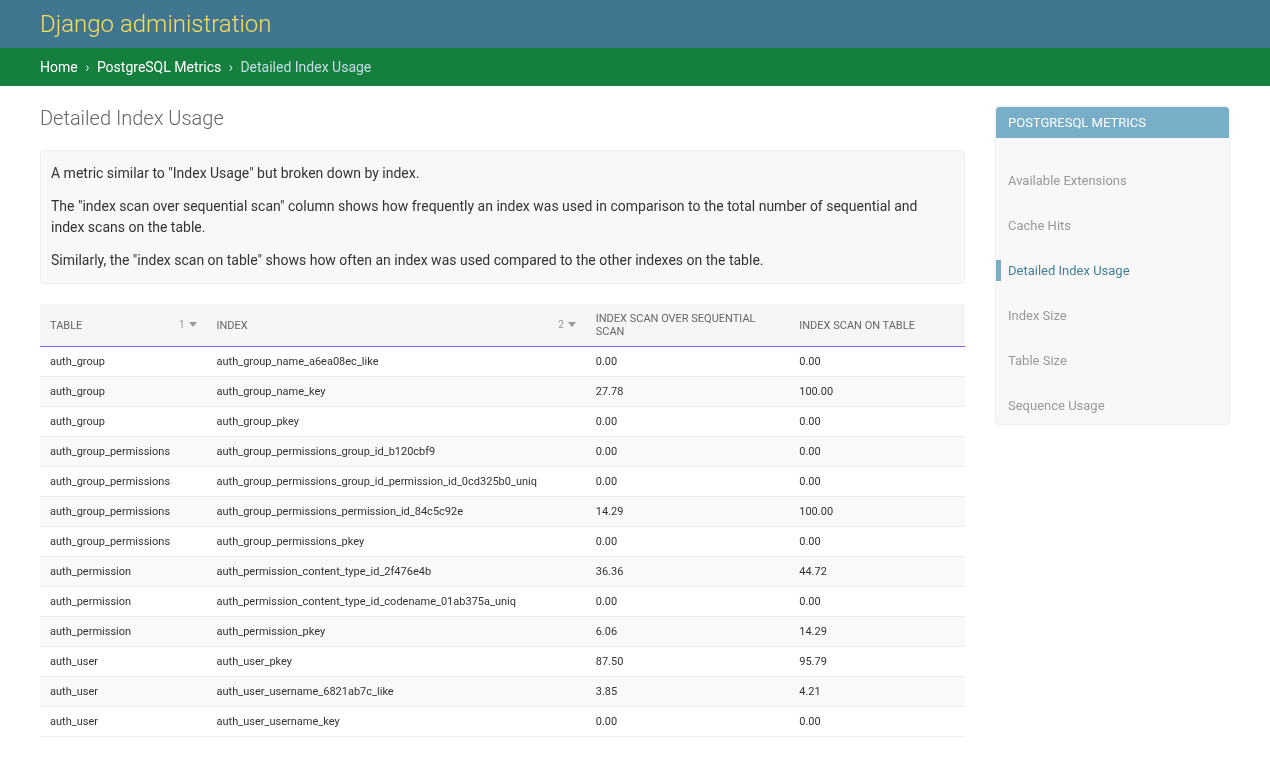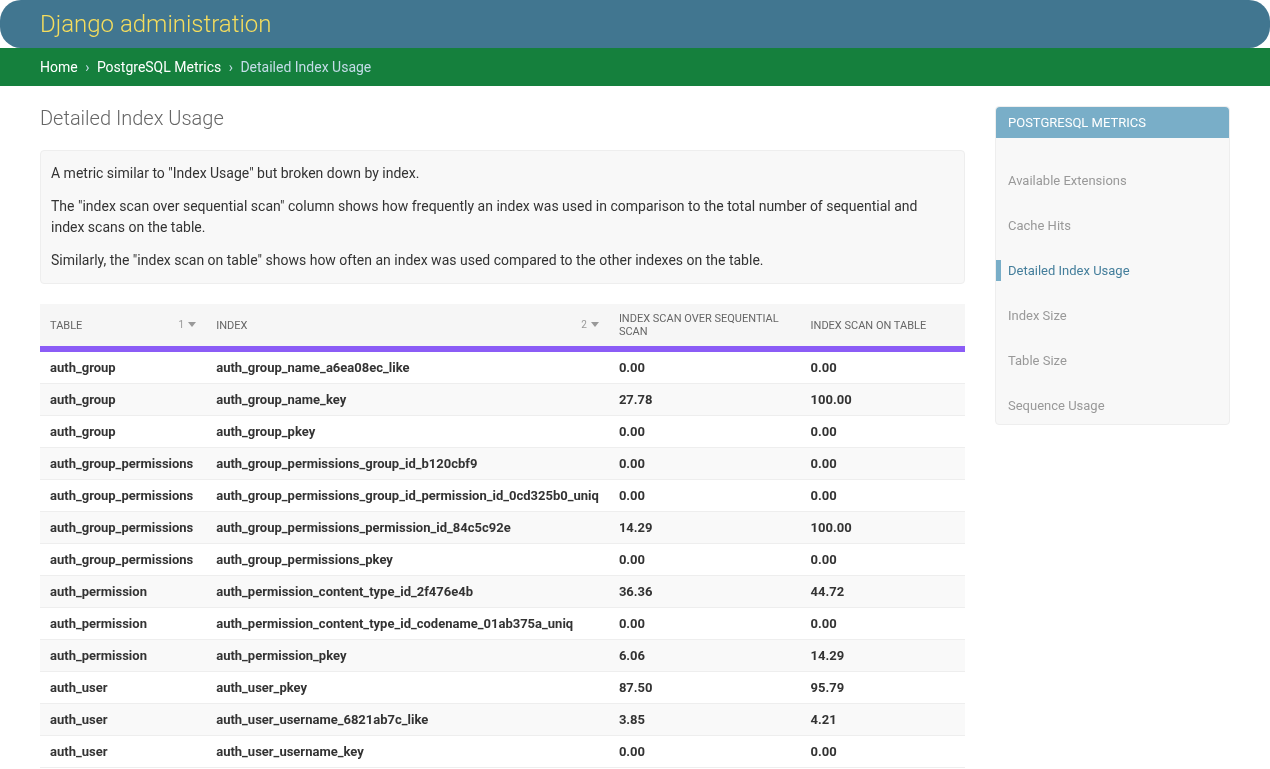--- a/index.html
+++ b/index.html
@@ -8,21 +8,20 @@
   font-size: 14px;
   color: #333;
   background: #fff;
 }
 .header {
   background: #417690;
   padding: 10px 40px;
   height: 48px;
   display: flex;
   align-items: center;
-  border-radius: 21px;
 }
 .header-title {
   color: #f5dd5d;
   font-size: 24px;
   font-weight: 300;
 }
 .breadcrumbs {
   background: #15803d;
   color: #c4dce8;
   padding: 10px 40px;
@@ -80,21 +79,21 @@
   width: 100%;
   border-collapse: collapse;
 }
 table.data-table thead th {
   background: #f6f6f6;
   color: #666;
   font-size: 11px;
   font-weight: 400;
   text-align: left;
   padding: 8px 10px;
-  border-bottom: 6px solid #8b5cf6;
+  border-bottom: 1px solid #8b5cf6;
   vertical-align: middle;
 }
 table.data-table thead th.sorted {
   position: relative;
 }
 .sort-indicator {
   float: right;
   display: flex;
   align-items: center;
   gap: 4px;
@@ -106,24 +105,23 @@
 }
 .sort-arrow {
   width: 0; height: 0;
   border-left: 4px solid transparent;
   border-right: 4px solid transparent;
   border-top: 5px solid #999;
   display: inline-block;
 }
 table.data-table tbody td {
   padding: 8px 10px;
-  font-size: 13px;
+  font-size: 11px;
   color: #333;
   border-bottom: 1px solid #eee;
-  font-weight: bold;
 }
 table.data-table tbody tr:nth-child(even) td {
   background: #f9f9f9;
 }
 .side-module {
   background: #f8f8f8;
   border: 1px solid #eee;
   border-radius: 4px;
 }
 .side-module h2 {

